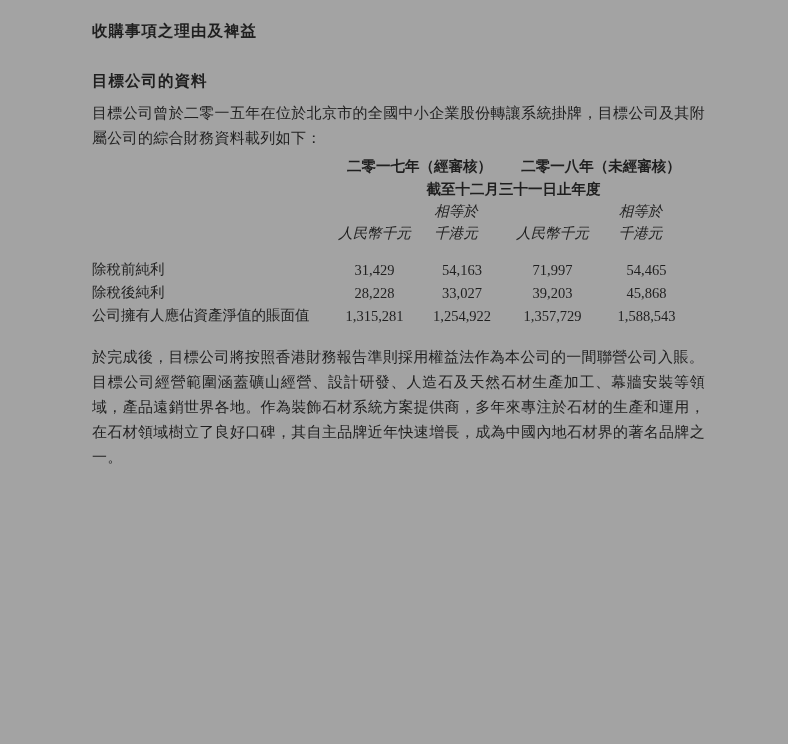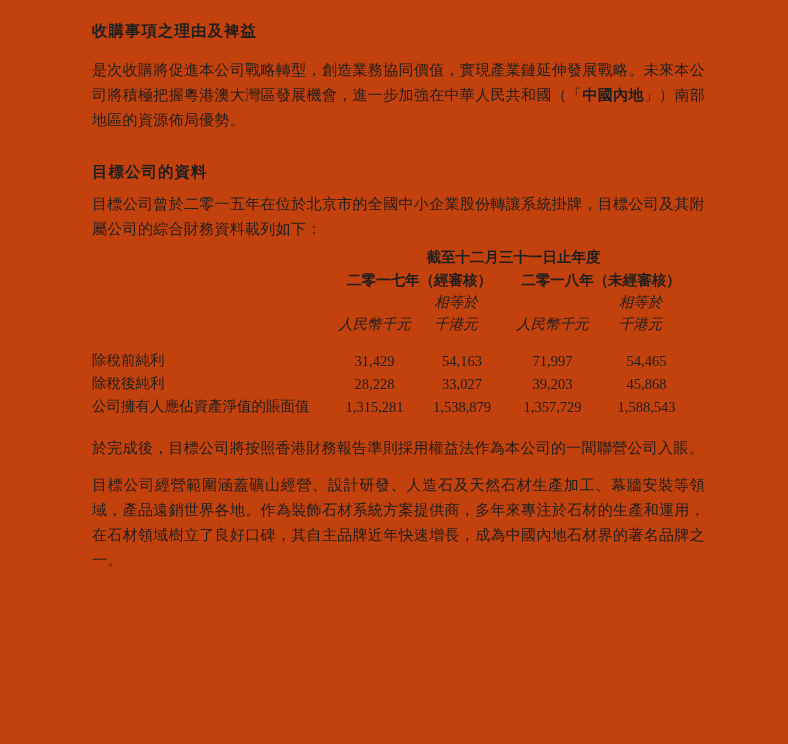--- a/index.html
+++ b/index.html
@@ -12,21 +12,21 @@
     height: 744px;
     overflow: hidden;
     font-family: "Liberation Serif", "DejaVu Serif", serif;
     color: #1f1f1f;
   }
   .page {
     box-sizing: border-box;
     width: 788px;
     height: 744px;
     padding: 14px 83px 0 92px;
-    background: #c2410c;
+    background: #a3a3a3;
   }
   .doc-heading {
     font-size: 15.5px;
     font-weight: bold;
     line-height: 22px;
     margin: 0;
     letter-spacing: 1px;
   }
   .heading-reasons { margin-top: 6px; }
   .heading-target  { margin-top: 28px; }
@@ -35,21 +35,21 @@
     line-height: 25px;
     margin: 0;
     text-align: justify;
     text-justify: inter-ideograph;
     letter-spacing: 0.3px;
   }
   .para-benefits       { margin-top: 16px; }
   .para-target-company { margin-top: 16px; }
   .para-financial-intro{ margin-top: 9px; }
   .para-equity-method  { margin-top: 20px; }
-  .para-business-scope { margin-top: 12px; }
+  .para-business-scope { }
   .inline-bold { font-weight: bold; }
 
   table.fin-table {
     table-layout: fixed;
     border-collapse: collapse;
     width: 603px;
     margin-top: 2px;
     font-size: 14.5px;
   }
   .fin-table td {
@@ -70,44 +70,43 @@
   .unit-offset { padding-right: 12px !important; }
   .num       { text-align: center; }
 </style>
 </head>
 <body>
 
 <div class="page">
 
   <h1 class="doc-heading heading-reasons">收購事項之理由及裨益</h1>
 
-  <p class="body-text para-benefits"><span>是次收購將促進本公司戰略轉型，創造業務協同價值，實現產業鏈延伸發展戰略。未來本公司將積極把握粵港澳大灣區發展機會，進一步加強在中華人民共和國（「</span><span class="inline-bold">中國內地</span><span>」）南部地區的資源佈局優勢。</span></p>
 
   <h1 class="doc-heading heading-target">目標公司的資料</h1>
 
 
   <p class="body-text para-financial-intro">目標公司曾於二零一五年在位於北京市的全國中小企業股份轉讓系統掛牌，目標公司及其附屬公司的綜合財務資料載列如下：</p>
 
   <table class="fin-table">
     <colgroup>
       <col style="width:240px">
       <col style="width:85px">
       <col style="width:90px">
       <col style="width:91px">
       <col style="width:97px">
     </colgroup>
     <thead>
       <tr>
         <td></td>
-        <td colspan="4" class="center th-bold">截至十二月三十一日止年度</td>
+        <td colspan="2" class="center th-bold">二零一七年（經審核）</td>
+        <td colspan="2" class="center th-bold">二零一八年（未經審核）</td>
       </tr>
       <tr>
         <td></td>
-        <td colspan="2" class="center th-bold">二零一七年（經審核）</td>
-        <td colspan="2" class="center th-bold">二零一八年（未經審核）</td>
+        <td colspan="4" class="center th-bold">截至十二月三十一日止年度</td>
       </tr>
       <tr class="row-equiv">
         <td></td>
         <td></td>
         <td class="right italic unit-offset">相等於</td>
         <td></td>
         <td class="right italic unit-offset">相等於</td>
       </tr>
       <tr class="row-units">
         <td></td>
@@ -128,21 +127,21 @@
       <tr>
         <td>除稅後純利</td>
         <td class="num">28,228</td>
         <td class="num">33,027</td>
         <td class="num">39,203</td>
         <td class="num">45,868</td>
       </tr>
       <tr>
         <td>公司擁有人應佔資產淨值的賬面值</td>
         <td class="num">1,315,281</td>
-        <td class="num">1,538,879</td>
+        <td class="num">1,254,922</td>
         <td class="num">1,357,729</td>
         <td class="num">1,588,543</td>
       </tr>
     </tbody>
   </table>
 
   <p class="body-text para-equity-method">於完成後，目標公司將按照香港財務報告準則採用權益法作為本公司的一間聯營公司入賬。</p>
 
   <p class="body-text para-business-scope">目標公司經營範圍涵蓋礦山經營、設計研發、人造石及天然石材生產加工、幕牆安裝等領域，產品遠銷世界各地。作為裝飾石材系統方案提供商，多年來專注於石材的生產和運用，在石材領域樹立了良好口碑，其自主品牌近年快速增長，成為中國內地石材界的著名品牌之一。</p>
 

